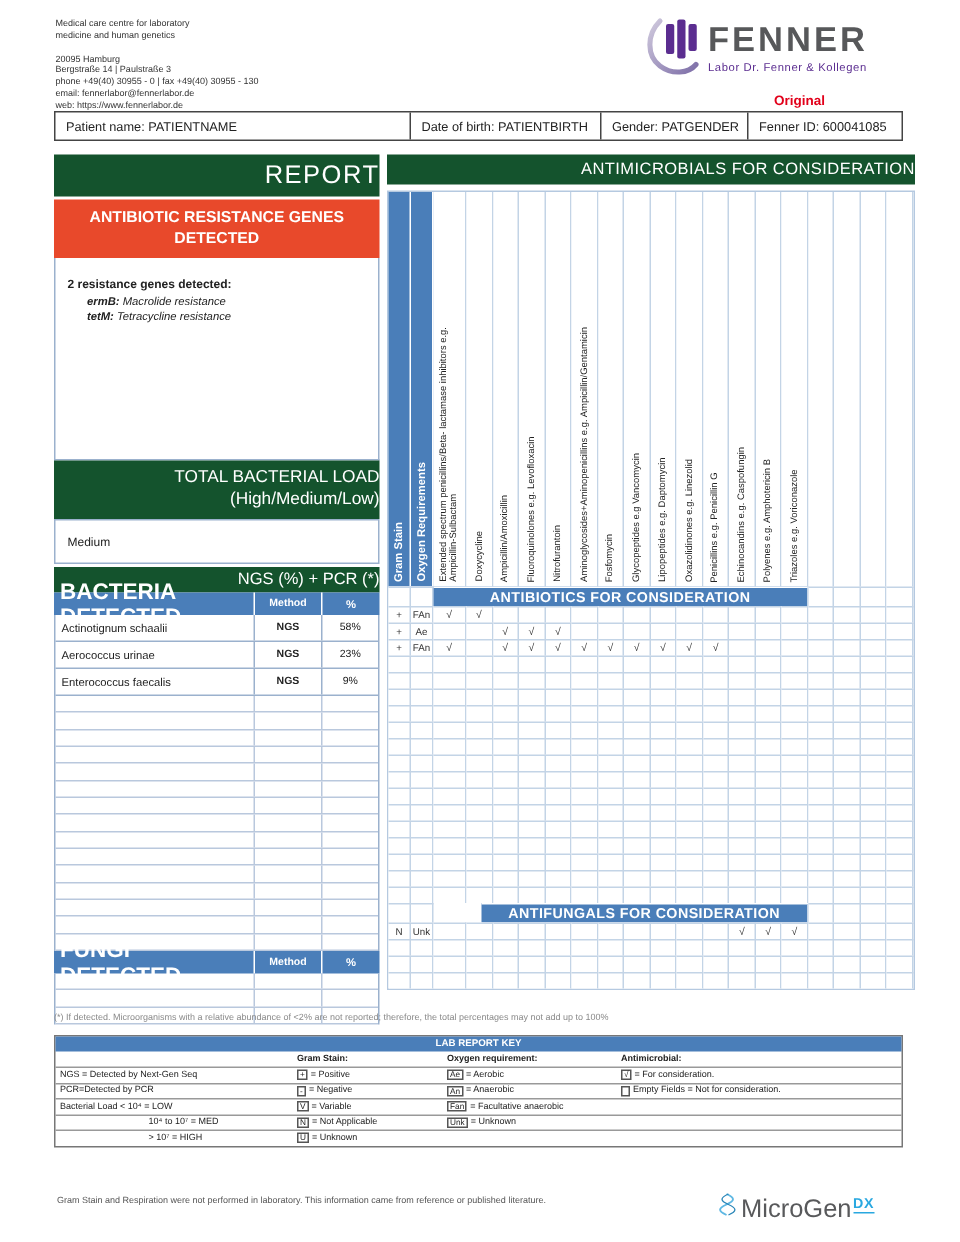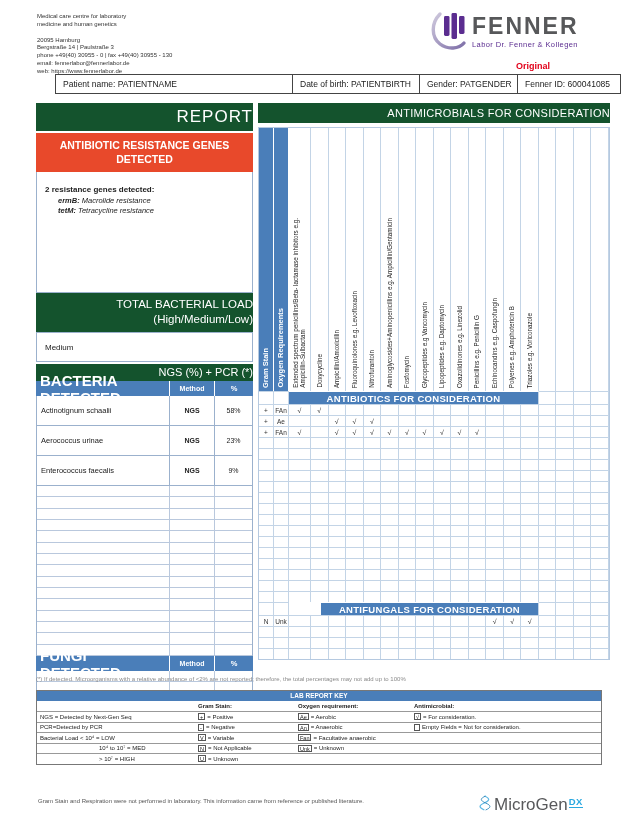--- a/index.html
+++ b/index.html
@@ -8,43 +8,43 @@
   
   .clinic { position:absolute; left:37px; top:13px; font-size:6px; line-height:1.3; color:#333; }
   .clinic .blk2 { margin-top:8px; }
   .fenner { position:absolute; left:430px; top:9px; width:180px; }
   .fenner-top { display:flex; align-items:flex-start; }
   .fenner-name { font-size:23px; font-weight:bold; color:#57585a; letter-spacing:2px; line-height:1; margin-top:6px; }
   .fenner-sub { font-size:7.5px; font-weight:normal; color:#5b2d90; margin-top:2px; letter-spacing:0.4px; }
   .fenner-orig { font-size:9px; font-weight:bold; color:#e2001a; text-align:center; width:110px; margin:4px 0 0 48px; }
 
   
-  .patientbar { position:absolute; left:36px; top:74px; width:566px; height:20px; border:1.5px solid #444; display:flex; font-size:8.5px; background:#fff;margin-left:19px; }
+  .patientbar { position:absolute; left:36px; top:74px; width:566px; height:20px; border:1.5px solid #444; display:flex; font-size:8.5px; background:#fff; }
   .pcell { display:flex; align-items:center; padding-left:7px; border-right:1.5px solid #444; }
   .pcell.c0 { width:237px; } .pcell.c1 { width:127px; } .pcell.c2 { width:98px; } .pcell.c3 { flex:1; border-right:none; }
 
   
   .leftpanel { position:absolute; left:36px; top:103px; width:217px; }
   .bluehead { background:#14532d; color:#fff; font-weight:normal; text-align:right; }
   .report-title { height:28px; line-height:28px; font-size:17px; letter-spacing:1px; margin-bottom:2px; }
   .res-head { background:#e8492b; color:#fff; font-weight:bold; font-size:10.5px; text-align:center; padding:6px 10px; line-height:1.3; }
-  .genes-box { border:1px solid #9bb1cd; border-top:none; height:121px; padding:13px 8px 0 8px; }
+  .genes-box { border:1px solid #9bb1cd; border-top:none; height:135px; padding:13px 8px 0 8px; }
   .genes-sum { font-size:8px; font-weight:bold; }
   .gene-line { font-size:7.5px; font-style:italic; padding-left:13px; margin-top:1.5px; }
   .gene-line .g { font-weight:bold; }
   .load-head { font-size:11.5px; padding:4px 0 5px 0; line-height:1.3; }
   .load-box { border:1px solid #9bb1cd; height:30px; display:flex; align-items:center; padding-left:8px; font-size:8px; margin-bottom:2px; }
   .method-head { height:17px; line-height:17px; font-size:11px; }
   .brow { display:flex; }
   .bhead { background:#4a7eb9; color:#fff; font-weight:bold; height:15px; }
   .bhead .n { width:134px; font-size:15px; padding-left:4px; display:flex; align-items:center; border-right:1px solid #fff; }
   .bhead .m { width:45px; font-size:7px; line-height:15px; text-align:center; border-right:1px solid #fff; }
   .bhead .p { flex:1; font-size:7.5px; line-height:15px; text-align:center; }
   .tbody { border-left:1px solid #9bb1cd; border-right:1px solid #9bb1cd; }
-  .drow { display:flex; height:30px; border-bottom:1px solid #9bb1cd; font-size:7.5px; }
+  .drow { display:flex; height:18px; border-bottom:1px solid #9bb1cd; font-size:7.5px; }
   .drow .n { width:133px; padding-left:4px; display:flex; align-items:center; border-right:1px solid #9bb1cd; }
   .drow .m { width:45px; display:flex; align-items:center; justify-content:center; font-weight:bold; font-size:7px; border-right:1px solid #9bb1cd; }
   .drow .p { flex:1; display:flex; align-items:center; justify-content:center; font-size:7px; }
   .erow { display:flex; height:11.33px; border-bottom:1px solid #b9c8dd; }
   .erow .ec.n { width:133px; border-right:1px solid #b9c8dd; }
   .erow .ec.m { width:45px; border-right:1px solid #b9c8dd; }
   .erow .ec.p { flex:1; }
 
   
   .rightpanel { position:absolute; left:258px; top:103px; width:352px; }

